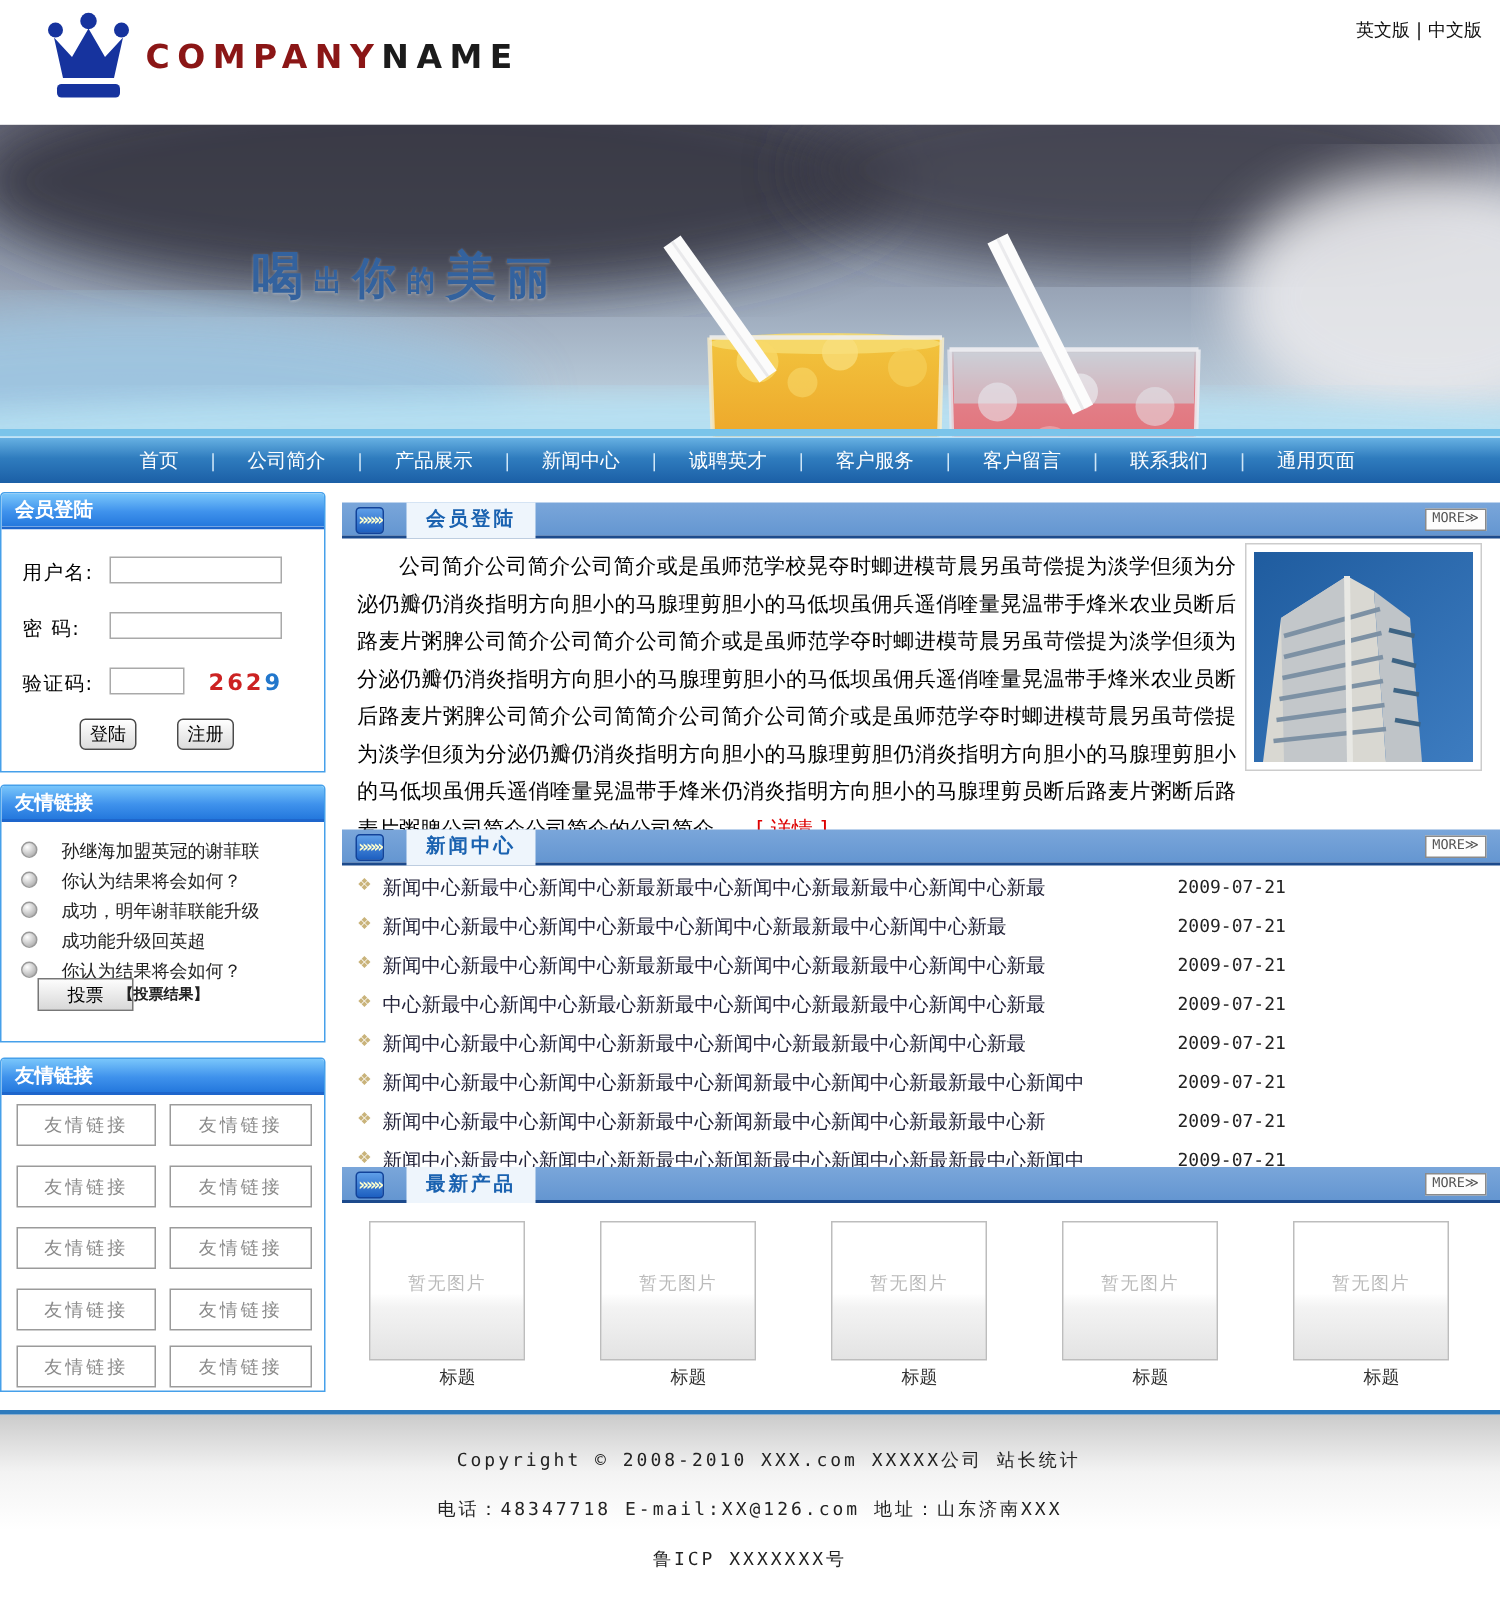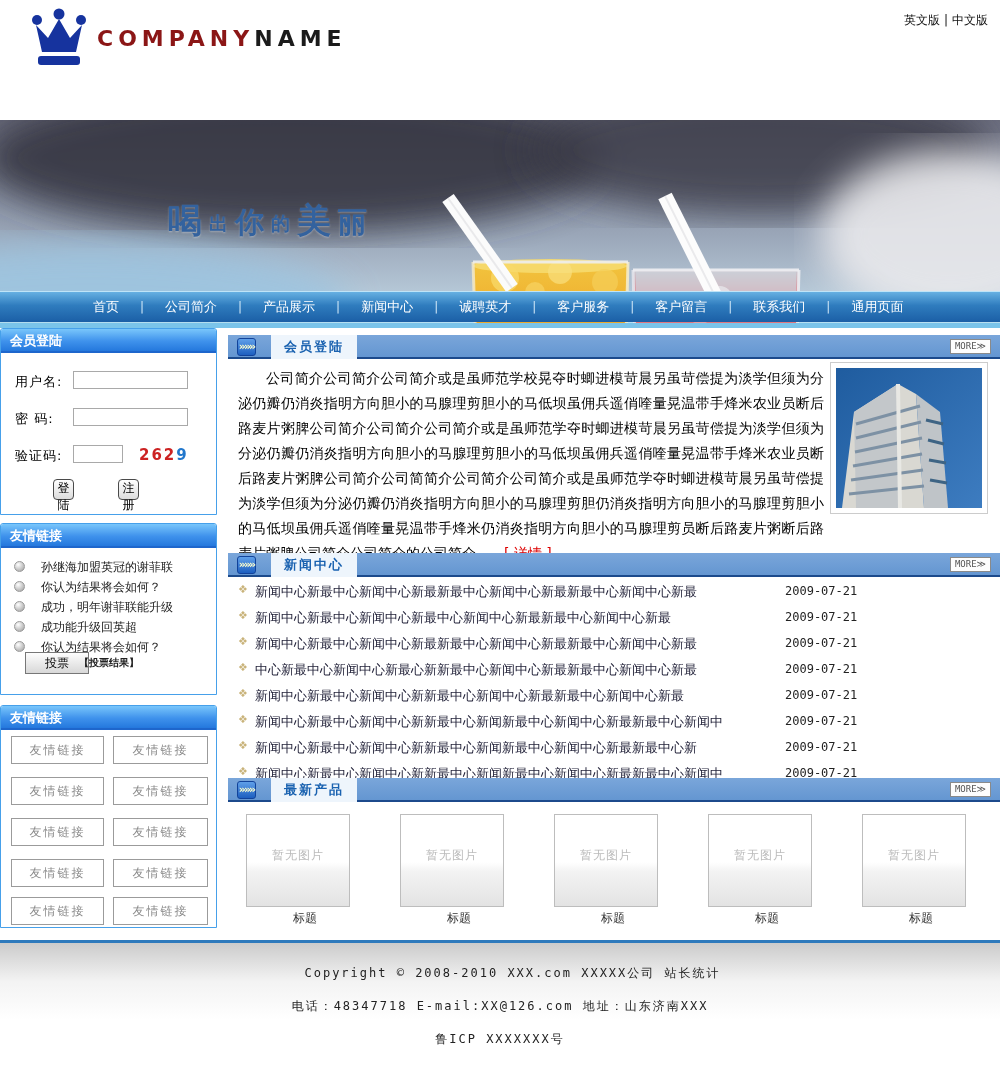--- a/index.html
+++ b/index.html
@@ -11,21 +11,21 @@
   .header { position:absolute; top:0; left:0; width:1000px; height:83px; background:#fff; }
   .crown { position:absolute; left:28px; top:8px; width:62px; height:62px; }
   .logo-text { position:absolute; left:97px; top:26px; font-size:22px; font-weight:bold; letter-spacing:5px; }
   .logo-company { color:#8b1616; }
   .logo-name { color:#1b1b1b; }
   .lang-links { position:absolute; right:12px; top:12px; font-size:12px; color:#111; }
   .lang-links span { cursor:pointer; }
   .lang-sep { margin:0 4px; color:#111; }
 
   
-  .hero { position:absolute; top:83px; left:0; width:1000px; height:251px; overflow:hidden;margin-top:37px; }
+  .hero { position:absolute; top:83px; left:0; width:1000px; height:251px; overflow:hidden; }
   .hero svg { display:block; }
   .hero-slogan { position:absolute; left:168px; top:78px; color:#33629e; font-weight:bold;
                  text-shadow:0 1px 2px rgba(255,255,255,.35); white-space:nowrap; }
   .hero-slogan .big { font-size:34px; }
   .hero-slogan .mid { font-size:29px; }
   .hero-slogan .small { font-size:19px; vertical-align:2px; }
   .hero-slogan span { margin-right:7px; }
 
   
   .nav { position:absolute; top:291px; left:0; width:1000px; height:31px;
@@ -44,21 +44,21 @@
   .box-links { top:705px; height:223px; }
 
   .login-row { position:absolute; left:0; width:100%; font-size:13px; color:#000; }
   .login-row label { position:absolute; left:14px; top:2px; letter-spacing:1px; }
   .login-input { position:absolute; left:72px; top:0; width:115px; height:18px; border:1px solid #a9a9a9; background:#fff; font-size:12px; padding:0 3px; }
   .captcha-input { width:50px; }
   .captcha-code { position:absolute; left:138px; top:1px; font-size:15px; font-weight:bold; letter-spacing:2px; }
   .captcha-main { color:#cc2222; }
   .captcha-last { color:#2277cc; }
   .login-btns { position:absolute; top:150px; left:0; width:100%; }
-  .btn { position:absolute; width:21px; height:21px; font-size:12px; color:#000;
+  .btn { position:absolute; width:38px; height:21px; font-size:12px; color:#000;
          background:linear-gradient(180deg,#ffffff,#dcdcdc); border:1px solid #4a4a4a; border-radius:4px; cursor:pointer;
          font-family:"DejaVu Sans","Liberation Sans",sans-serif; }
   .btn-login { left:52px; } .btn-reg { left:117px; }
 
   .survey-opt { position:absolute; left:0; width:100%; height:18px; font-size:12px; color:#222; cursor:pointer; }
   .radio { position:absolute; left:13px; top:2px; width:11px; height:11px; border-radius:50%;
            background:radial-gradient(circle at 35% 30%,#ffffff,#b9b9b9 70%,#8f8f8f); border:1px solid #9a9a9a; }
   .survey-opt span.lbl { position:absolute; left:40px; top:0; }
   .vote-row { position:absolute; top:128px; left:0; width:100%; }
   .vote-btn { position:absolute; left:24px; top:0; width:64px; height:22px; font-size:12px;

